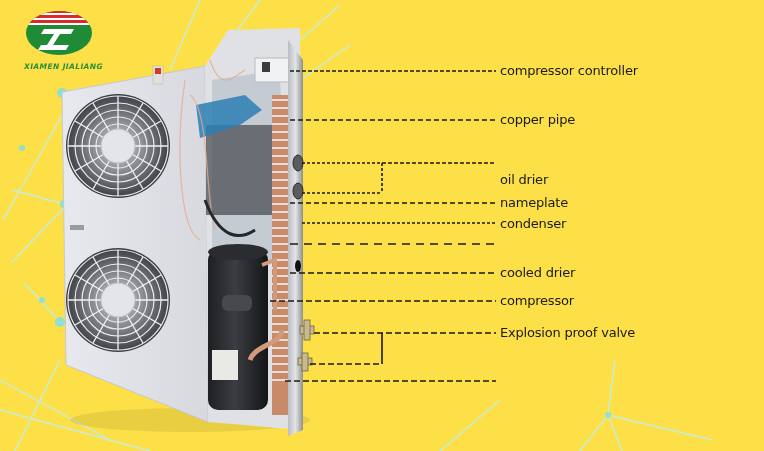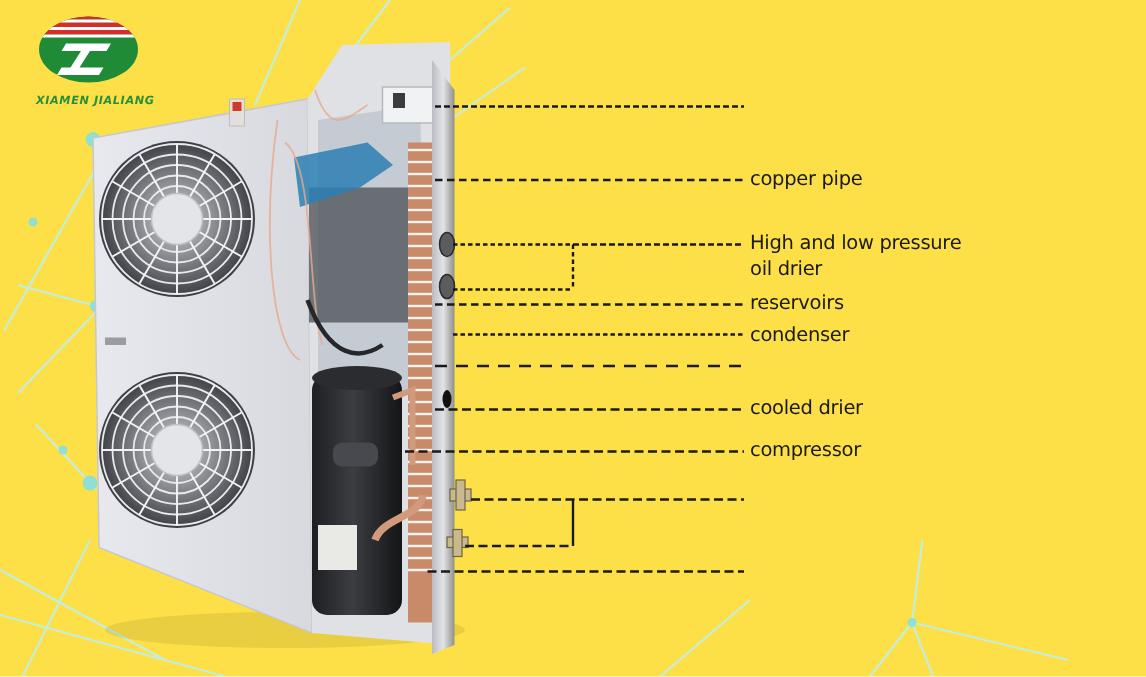--- a/index.html
+++ b/index.html
@@ -253,20 +253,21 @@
       <polyline points="270,301 496,301" stroke-dasharray="6 3"></polyline>
 
       <polyline points="314,333 496,333" stroke-dasharray="6 3"></polyline>
       <polyline points="310,364 382,364" stroke-dasharray="6 3"></polyline>
       <polyline points="382,333 382,364"></polyline>
 
       <polyline points="285,381 496,381" stroke-dasharray="6 3"></polyline>
     </g>
   </svg>
 
+  <div class="label" style="top:62px;">compressor controller</div>
   <div class="label" style="top:111px;">copper pipe</div>
-  <div class="label" style="top:154px;">High and low pressure</div>
   <div class="label" style="top:171px;">oil drier</div>
-  <div class="label" style="top:194px;">reservoirs</div>
+  <div class="label" style="top:194px;">nameplate</div>
   <div class="label" style="top:215px;">condenser</div>
   <div class="label" style="top:264px;">cooled drier</div>
   <div class="label" style="top:292px;">compressor</div>
+  <div class="label" style="top:324px;">Explosion proof valve</div>
 </div>
 
 </body></html>

